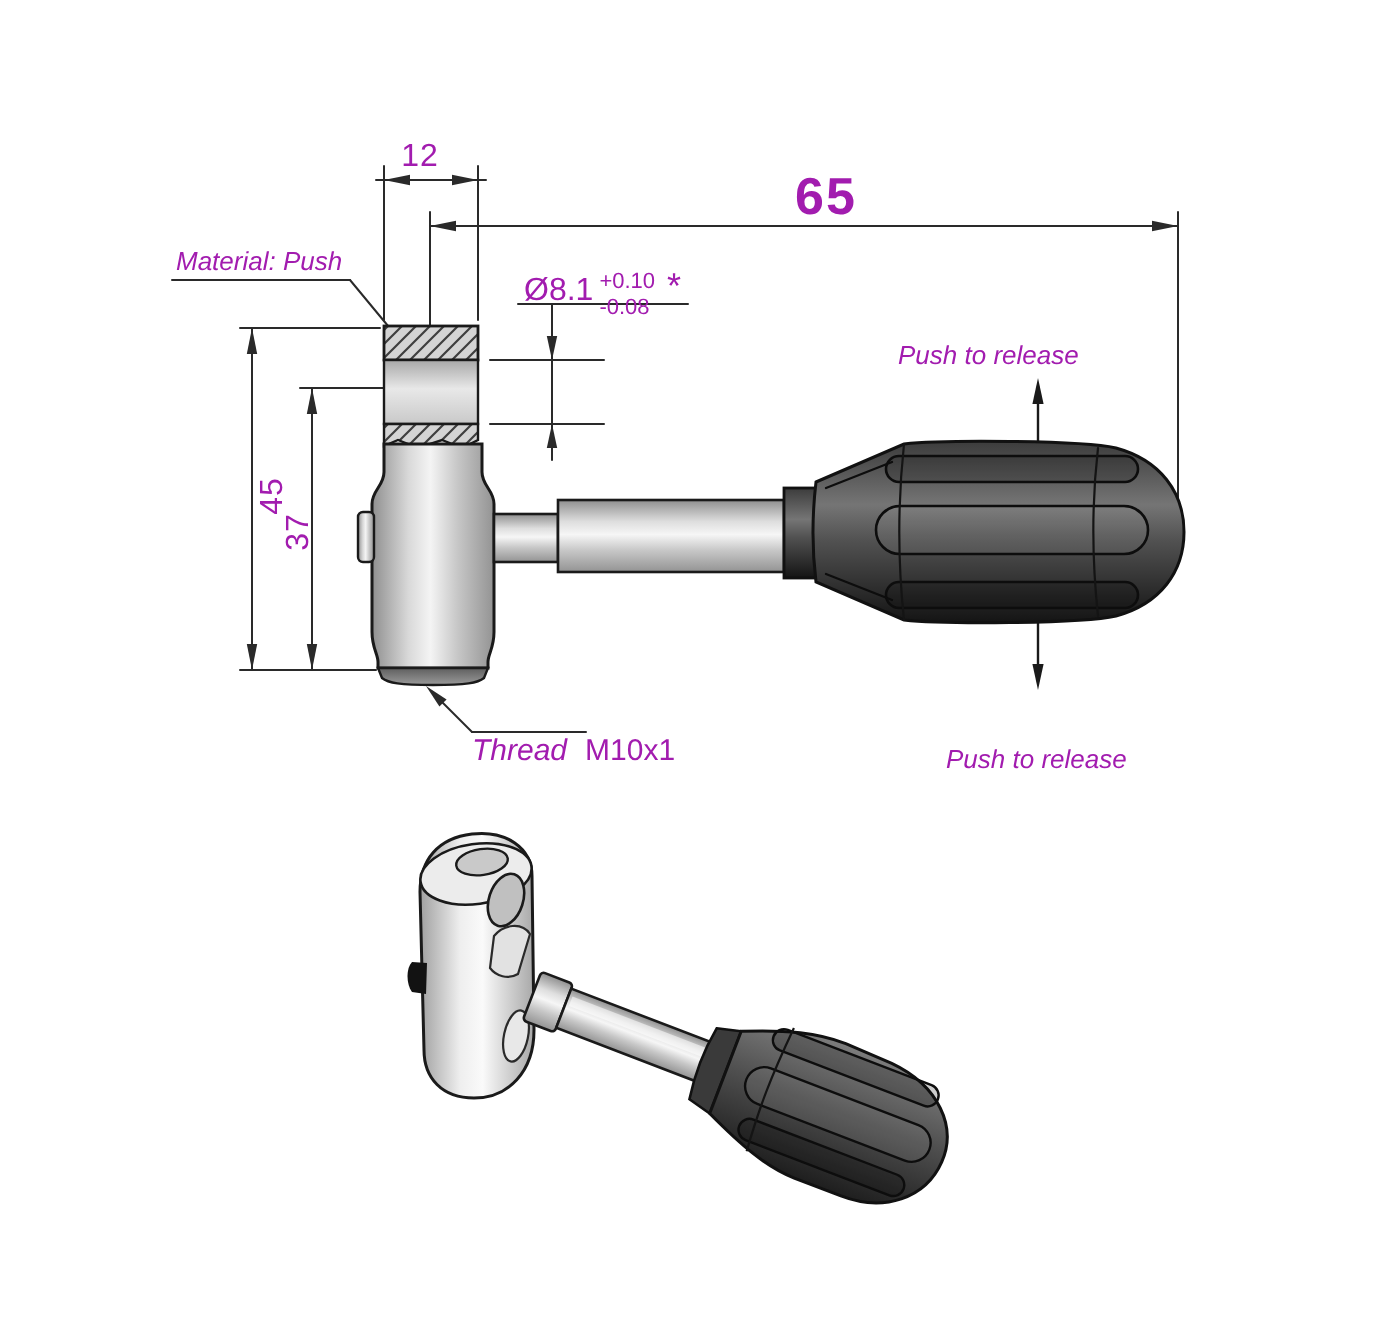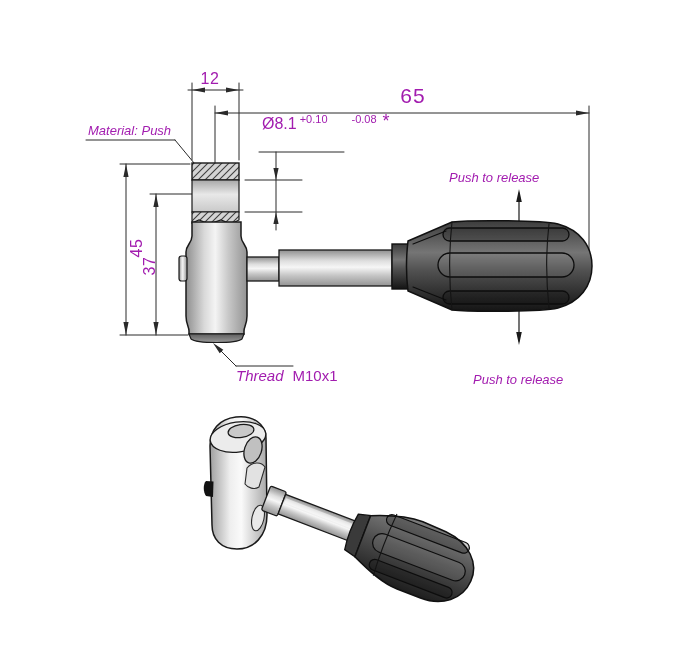--- a/index.html
+++ b/index.html
@@ -3,26 +3,26 @@
 <meta charset="utf-8">
 <style>
   html,body{margin:0;padding:0;background:#ffffff;}
   .canvas{
     position:relative;width:636px;height:660px;background:#ffffff;overflow:hidden;
     font-family:"Liberation Sans",sans-serif;color:#a21caf;
   }
   .drawing-svg{position:absolute;left:0;top:0;}
   .label{position:absolute;white-space:nowrap;line-height:1;}
   .dim{font-size:16px;letter-spacing:.5px;}
-  .dim-big{font-size:21px;letter-spacing:1px;}
+  .dim-big{font-size:26px;letter-spacing:1px;font-weight:bold;}
   .rot{transform:translate(-50%,-50%) rotate(-90deg);}
   .center{transform:translate(-50%,0);}
   .note{font-size:13px;font-style:italic;}
   .hole-note{display:flex;align-items:flex-start;font-size:16px;}
-  .tolstack{display:flex;font-size:11px;line-height:1.15;margin-left:3px;margin-top:-3px;gap:24px;}
+  .tolstack{display:flex;flex-direction:column;font-size:11px;line-height:1.15;margin-left:3px;margin-top:-3px;}
   .flag{font-size:18px;margin-left:6px;margin-top:-4px;}
   .thread-note{display:flex;gap:9px;font-size:15px;text-align:right;}
   .thread-word{font-style:italic;}
 </style>
 </head>
 <body>
 
 <div class="canvas">
 
   <svg class="drawing-svg" width="700" height="660" viewBox="0 0 700 660">
@@ -189,21 +189,21 @@
   <div class="label dim center" style="left:210px;top:71px;">12</div>
 
   <div class="label dim-big center" style="left:413px;top:85px;">65</div>
 
   <div class="label dim rot" style="left:137px;top:248px;">45</div>
 
   <div class="label dim rot" style="left:150px;top:266px;">37</div>
 
   <div class="label note" style="left:88px;top:124px;">Material: Push</div>
 
-  <div class="label hole-note" style="left:262px;top:116px;">
+  <div class="label hole-note" style="left:262px;top:138px;">
     <span>Ø8.1</span>
     <span class="tolstack">
       <span>+0.10</span>
       <span>-0.08</span>
     </span>
     <span class="flag">*</span>
   </div>
 
   <div class="label note" style="left:449px;top:171px;">Push to release</div>
 

